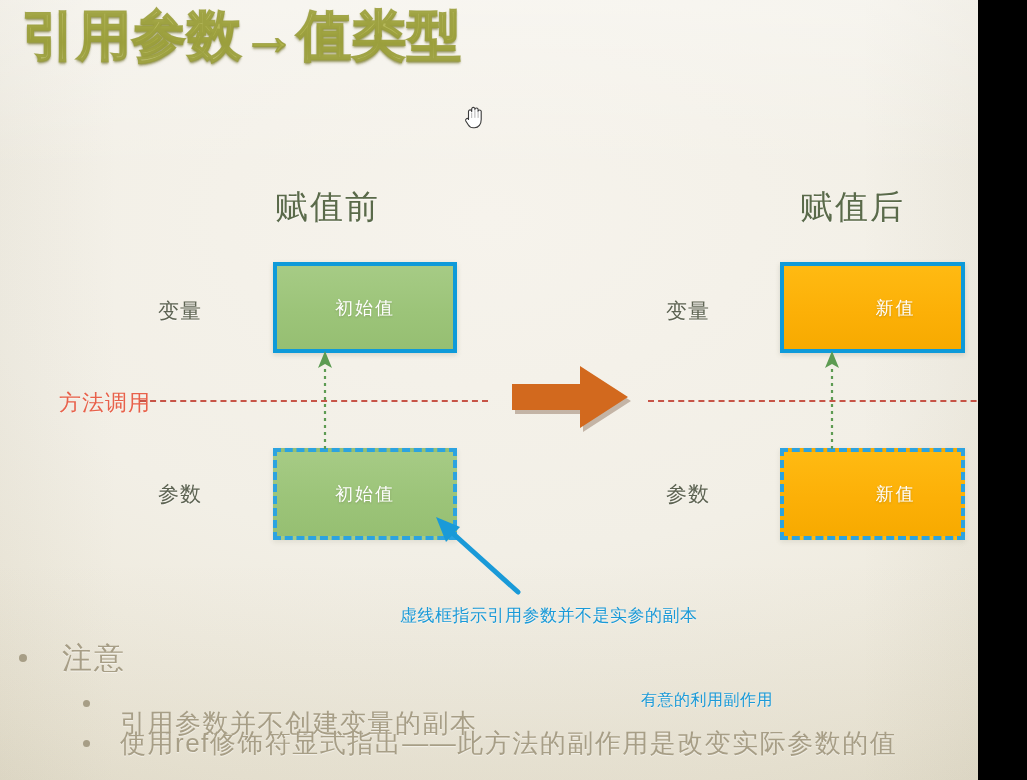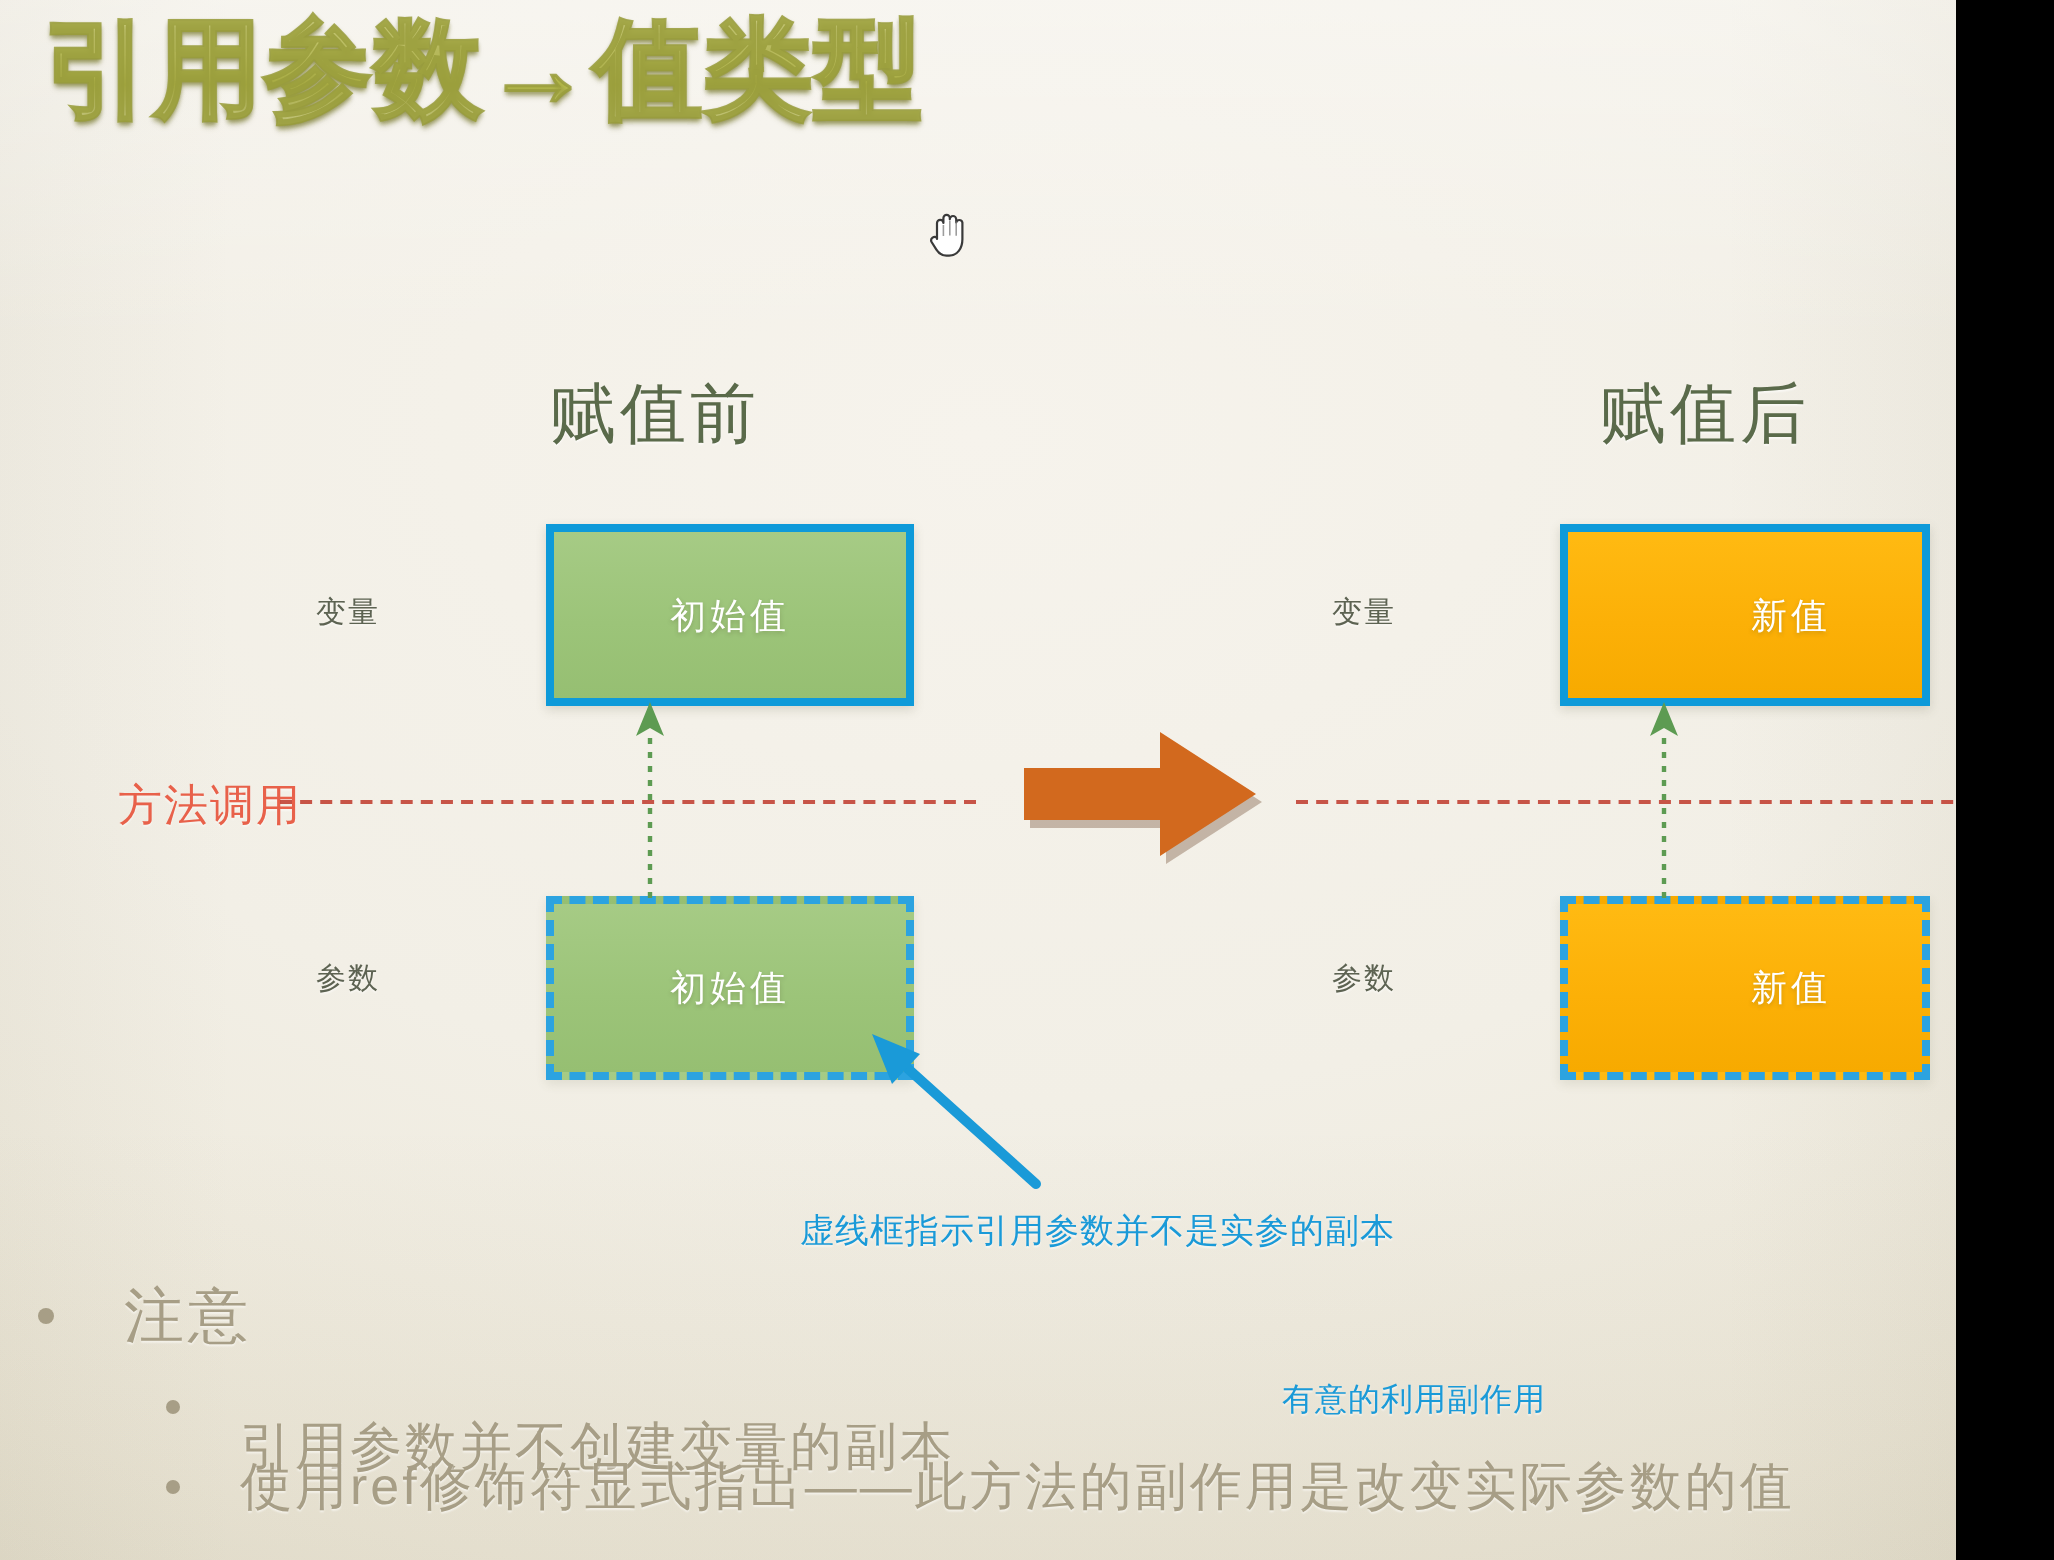--- a/index.html
+++ b/index.html
@@ -66,21 +66,21 @@
     font-size: 33px;
     color: #5a6a4a;
     letter-spacing: 2px;
     text-shadow: 0 1px 1px rgba(255,255,255,0.6);
     white-space: nowrap;
   }
 
   
   .row-label {
     position: absolute;
-    font-size: 15px;
+    font-size: 21px;
     color: #5d6352;
     letter-spacing: 1px;
     text-shadow: 0 1px 1px rgba(255,255,255,0.55);
     white-space: nowrap;
   }
 
   
   .vbox {
     position: absolute;
     display: flex;

